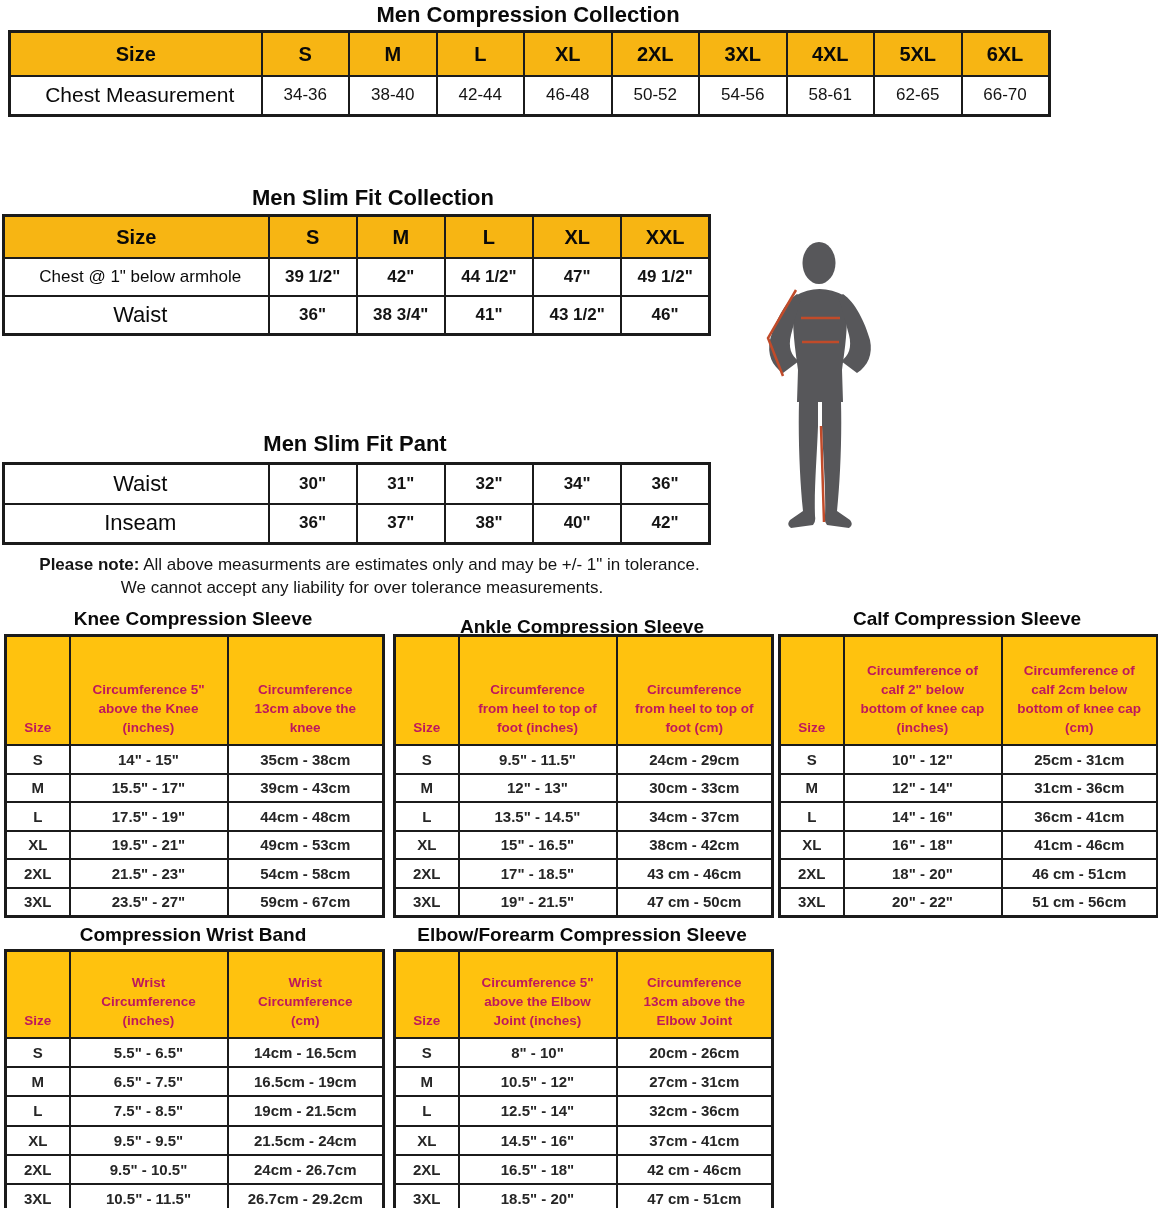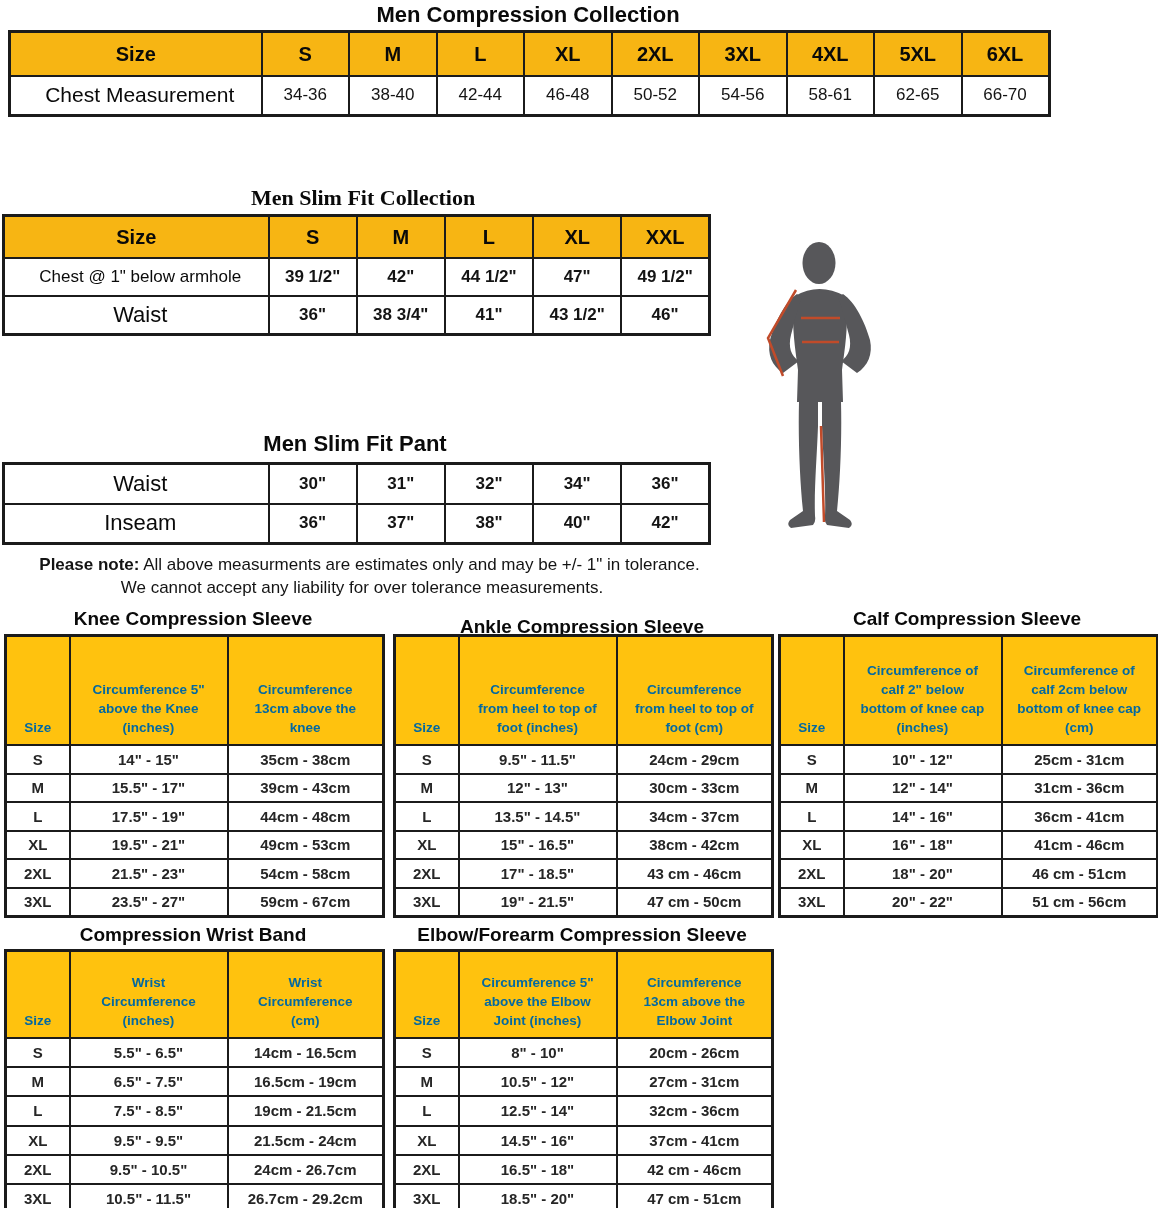--- a/index.html
+++ b/index.html
@@ -27,21 +27,21 @@
   #men-slim-fit tbody tr{height:38px;}
   #men-slim-fit tbody th{font-size:22px;}
   #men-slim-fit tbody tr:first-child th{font-size:17px;}
   #men-slim-fit tbody td{font-weight:600;}
   #men-slim-fit-pant tbody tr{height:40px;}
   #men-slim-fit-pant tbody th{font-size:22px;}
   #men-slim-fit-pant tbody td{font-weight:600;}
   
   .small thead th{
     background:var(--small-header-bg,#FFC20E);
-    font-weight:bold;font-size:13.5px;line-height:1.4;color:#0369a1;
+    font-weight:bold;font-size:13.5px;line-height:1.4;color:#be185d;
     vertical-align:bottom;text-align:center;white-space:pre-line;
     padding:4px 2px 6px 2px;
   }
   .small.tall thead th{height:97px;}
   .small.short thead th{height:75px;}
   .small tbody th,.small tbody td{
     text-align:center;font-size:15px;font-weight:600;color:#262626;
   }
   .small.tall tbody tr{height:28.5px;}
   .small.short tbody tr{height:29.2px;}
@@ -50,21 +50,21 @@
     font-size:17px;line-height:1.38;color:#141414;
   }
   .note b{font-weight:bold;padding-left:15px;}
   svg .body-part{fill:var(--figure-gray,#57575A);}
   svg .mline{stroke:var(--measure-line-red,#C14B2A);stroke-width:2.5;fill:none;}
 </style>
 </head>
 <body>
 
 <div class="t t-big" style="left:8px;top:2px;width:1040px;">Men Compression Collection</div>
-<div class="t t-big" style="left:8px;top:185px;width:710px;font-family:Liberation Serif, serif;">Men Slim Fit Collection</div>
+<div class="t t-big" style="left:18px;top:185px;width:710px;">Men Slim Fit Collection</div>
 <div class="t t-big" style="left:0;top:431px;width:710px;">Men Slim Fit  Pant</div>
 <div class="t t-small" style="left:4px;top:608px;width:378px;">Knee Compression Sleeve</div>
 <div class="t t-small" style="left:393px;top:616px;width:378px;">Ankle Compression Sleeve</div>
 <div class="t t-small" style="left:778px;top:608px;width:378px;">Calf Compression Sleeve</div>
 <div class="t t-small" style="left:4px;top:924px;width:378px;">Compression Wrist Band</div>
 <div class="t t-small" style="left:393px;top:924px;width:378px;">Elbow/Forearm Compression Sleeve</div>
 
 <table id="men-compression" class="tbl big" style="left:8px;top:30px;width:1040px;">
   <colgroup>
       <col style="width:252px">

